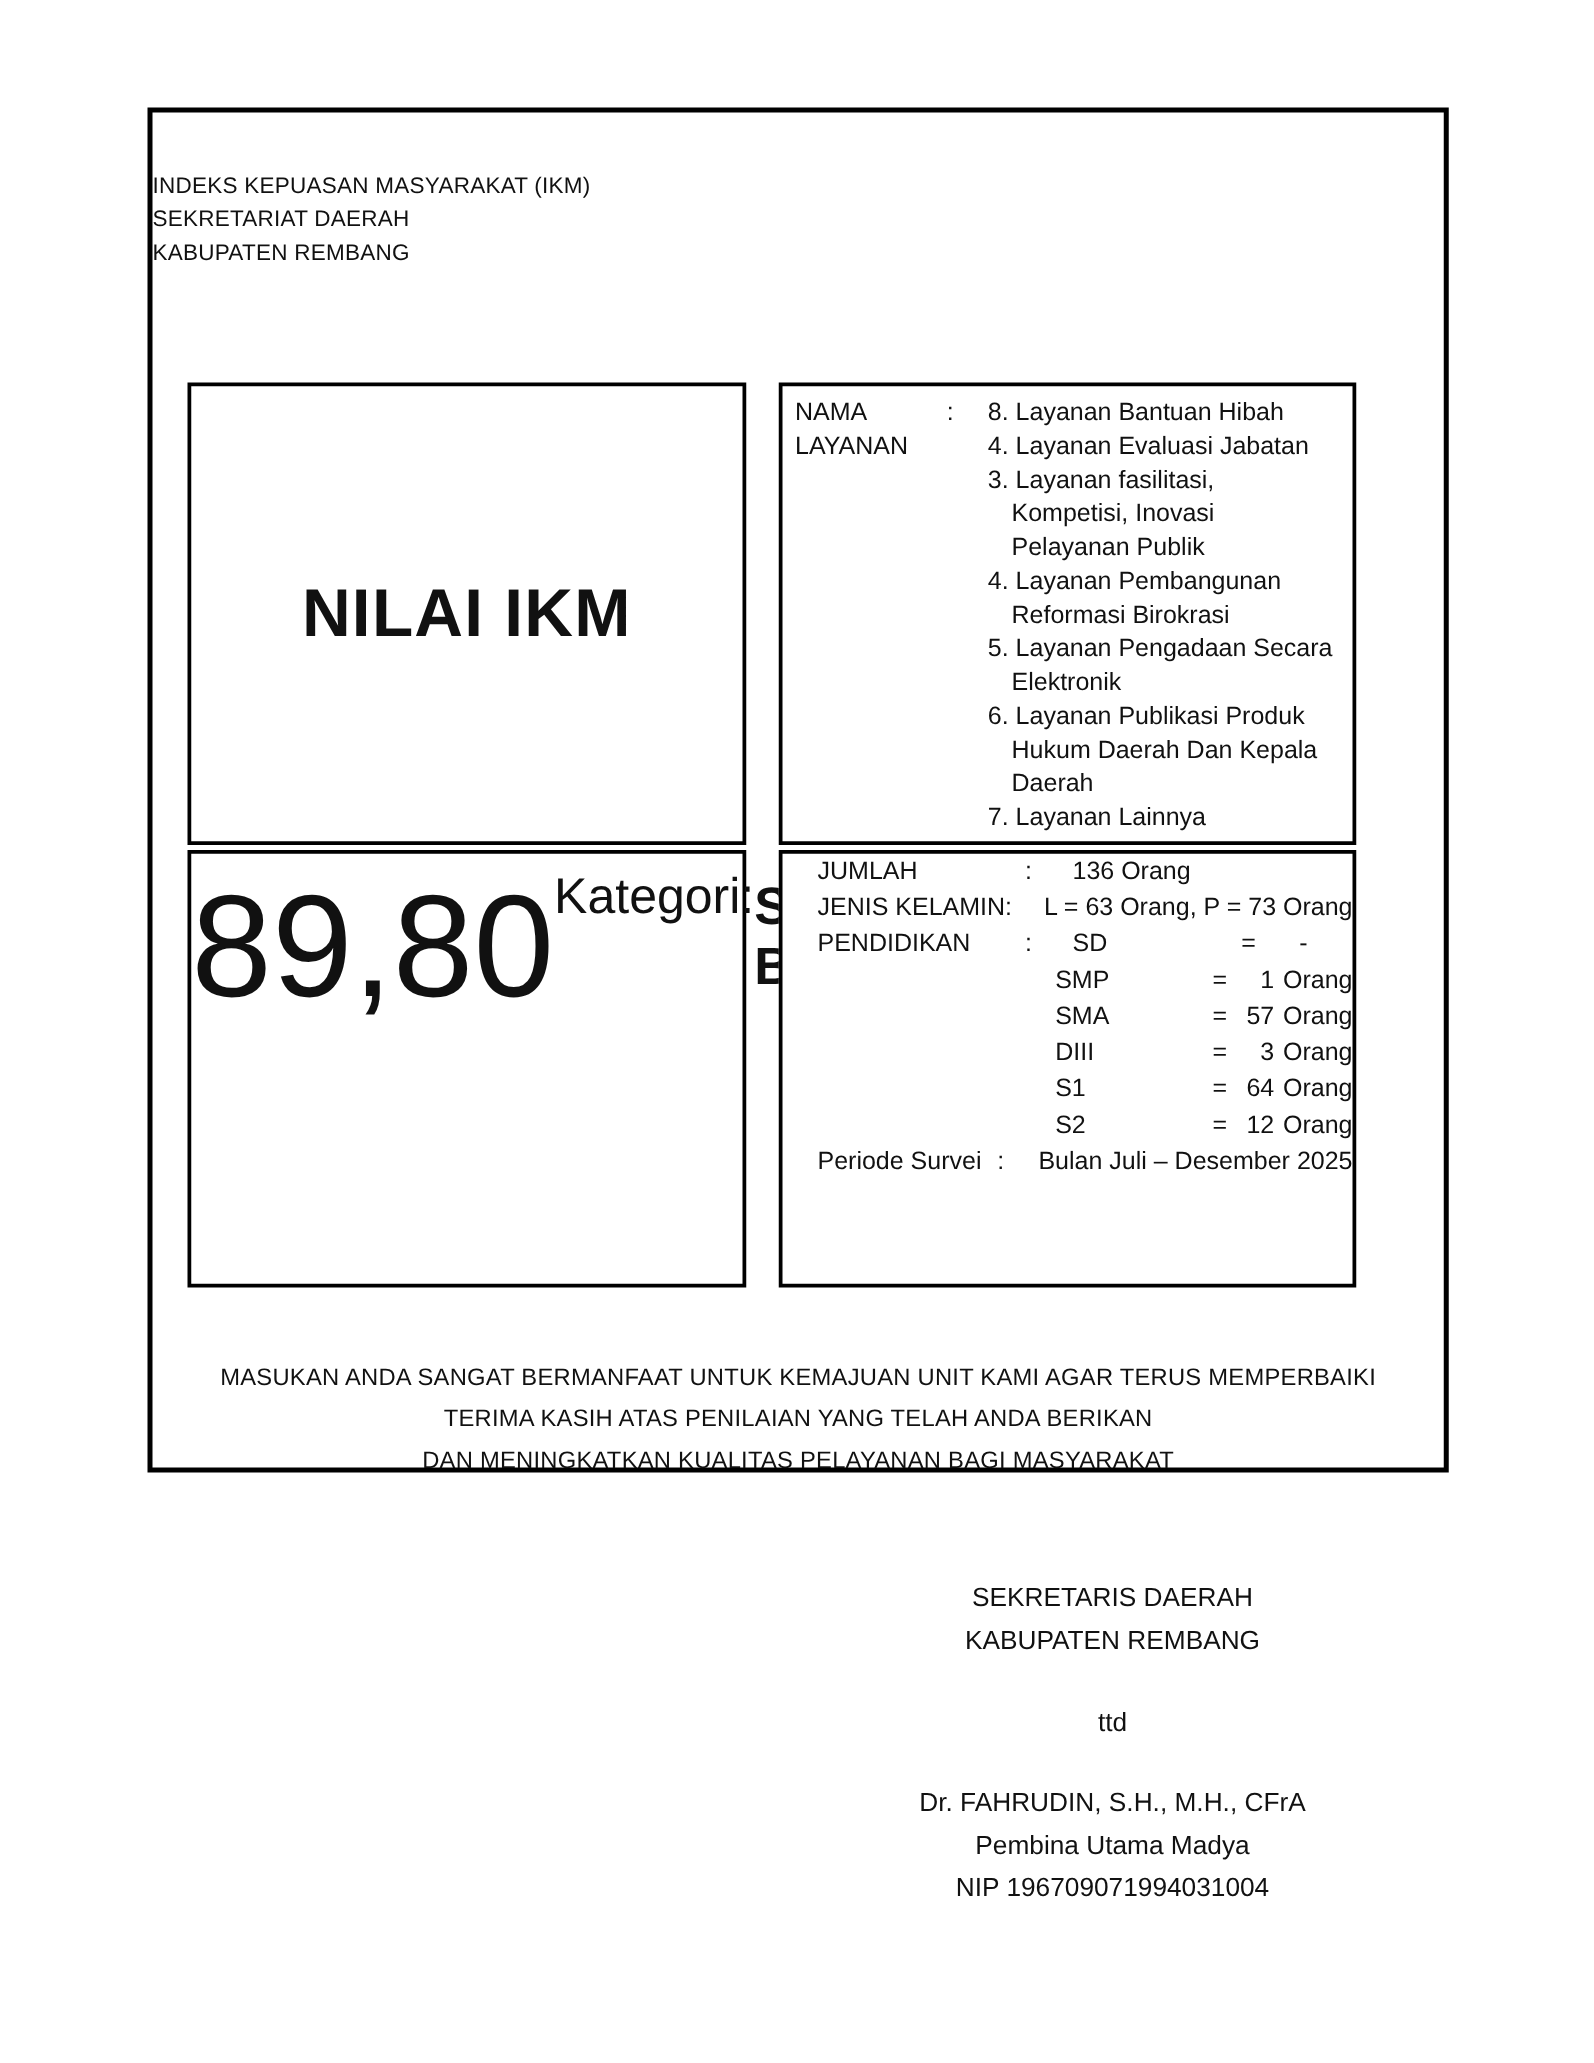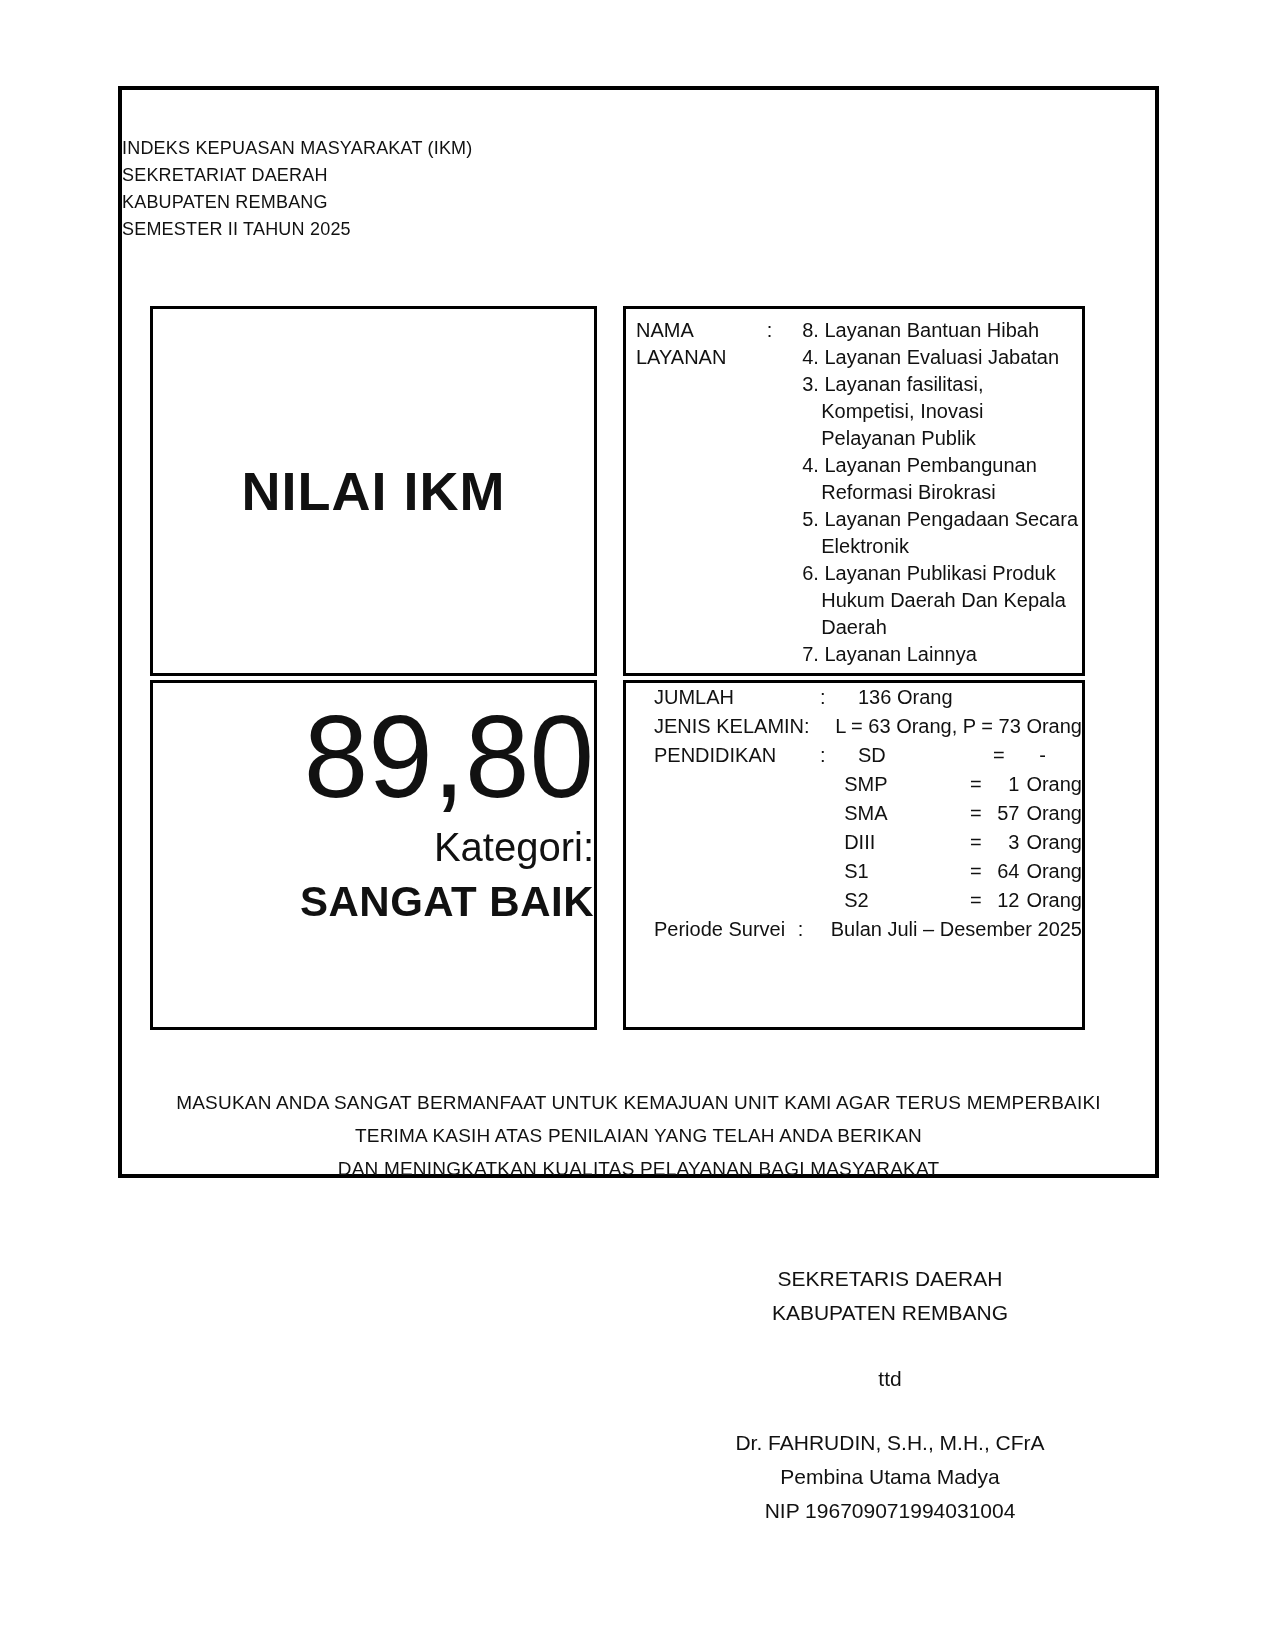--- a/index.html
+++ b/index.html
@@ -33,31 +33,31 @@
   .inner-box {
     position: absolute;
     border: 3px solid #000;
     box-sizing: border-box;
     background: #fff;
   }
   .nilai-heading-box { left: 28px;  top: 216px; width: 447px; height: 370px;
     display: flex; align-items: center; justify-content: center; }
   .layanan-box       { left: 501px; top: 216px; width: 462px; height: 370px; }
   .score-box         { left: 28px;  top: 590px; width: 447px; height: 350px;
-    display: flex; flex-direction: column; align-items: flex-end; padding-top: 10px; }
+    display: flex; flex-direction: row; align-items: flex-start; padding-top: 10px; }
   .responden-box     { left: 501px; top: 590px; width: 462px; height: 350px; }
 
   .nilai-heading { font-size: 54px; font-weight: bold; letter-spacing: 1px; }
 
   .score-value { font-size: 116px; line-height: 1.12; white-space: nowrap; }
   .kategori-label { font-size: 40px; margin-top: 2px; }
   .kategori-value { font-size: 42px; font-weight: bold; margin-top: 8px; letter-spacing: 0.5px; }
 
   
-  .svc-wrap { display: flex; padding: 8px 4px 0 10px; font-size: 20px; }
+  .svc-wrap { display: flex; padding: 8px 16px 0 10px; font-size: 20px; }
   .svc-label-col { width: 166px; line-height: 27px; }
   .svc-colon-col { width: 45px;  line-height: 27px; }
   .svc-list-col  { flex: 1; line-height: 27px; }
   .svc-line { white-space: nowrap; }
   .svc-line.indent { padding-left: 19px; }
 
   
   .resp-heading {
     text-align: center; font-weight: bold;
     font-size: 20px; line-height: 27px;
@@ -92,21 +92,20 @@
 <body>
 
 <div class="page">
 
   <div class="outer-box">
 
     <div class="title-block">
       <div>INDEKS KEPUASAN MASYARAKAT (IKM)</div>
       <div>SEKRETARIAT DAERAH</div>
       <div>KABUPATEN REMBANG</div>
-      <div>SEMESTER II TAHUN 2025</div>
     </div>
 
     <div class="inner-box nilai-heading-box">
       <div class="nilai-heading">NILAI IKM</div>
     </div>
 
     <div class="inner-box layanan-box">
       <div class="svc-wrap">
         <div class="svc-label-col">
           <div>NAMA</div>

